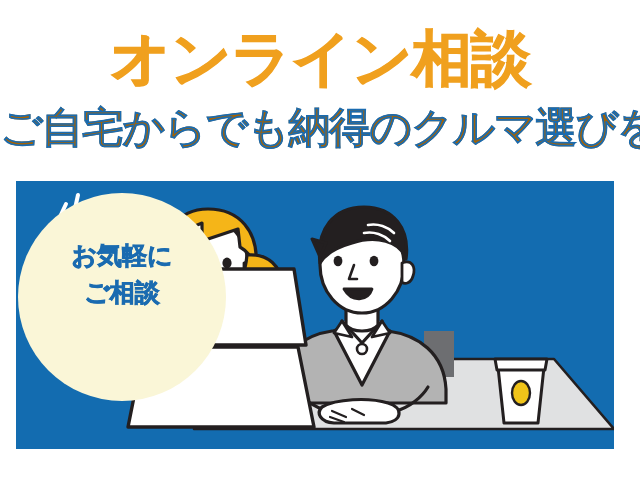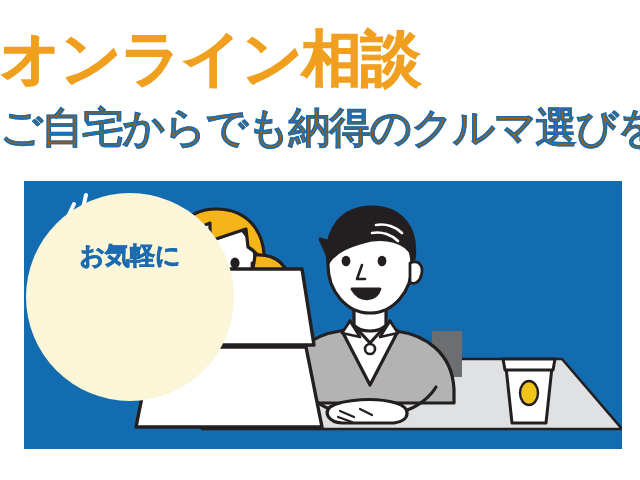--- a/index.html
+++ b/index.html
@@ -28,21 +28,21 @@
     left: 0;
     top: 0;
     width: 640px;
     height: 178px;
   }
   .title {
     position: absolute;
     left: 0;
     top: 26px;
     width: 640px;
-    text-align: left;
+    text-align: center;
     color: #f0a01e;
     font-size: 60px;
     line-height: 66px;
     font-weight: 900;
     letter-spacing: -1px;
     white-space: nowrap;
     -webkit-text-stroke: 1.2px #f0a01e;
   }
   .subtitle {
     position: absolute;
@@ -55,21 +55,21 @@
     line-height: 48px;
     font-weight: 700;
     letter-spacing: -1.5px;
     white-space: nowrap;
     -webkit-text-stroke: 0.4px #1a6bb0;
   }
 
   
   .panel {
     position: absolute;
-    left: 24px;
+    left: 16px;
     top: 181px;
     width: 598px;
     height: 268px;
     background: #136cb0;
     overflow: hidden;
   }
 
   
   .badge {
     position: absolute;
@@ -223,17 +223,18 @@
           <path d="M479,178 L531,178 L529,189 L481,189 Z" fill="#ffffff" stroke="#231f20" stroke-width="3"></path>
           <ellipse cx="505" cy="212" rx="9" ry="12" fill="#f0c419" stroke="#231f20" stroke-width="2.4"></ellipse>
         </g>
 
       </g>
     </svg>
 
     <div class="badge">
       <div class="badge-text">
         <div>お気軽に</div>
+        <div>ご相談</div>
       </div>
     </div>
 
   </div>
 </div>
 
 </body></html>

